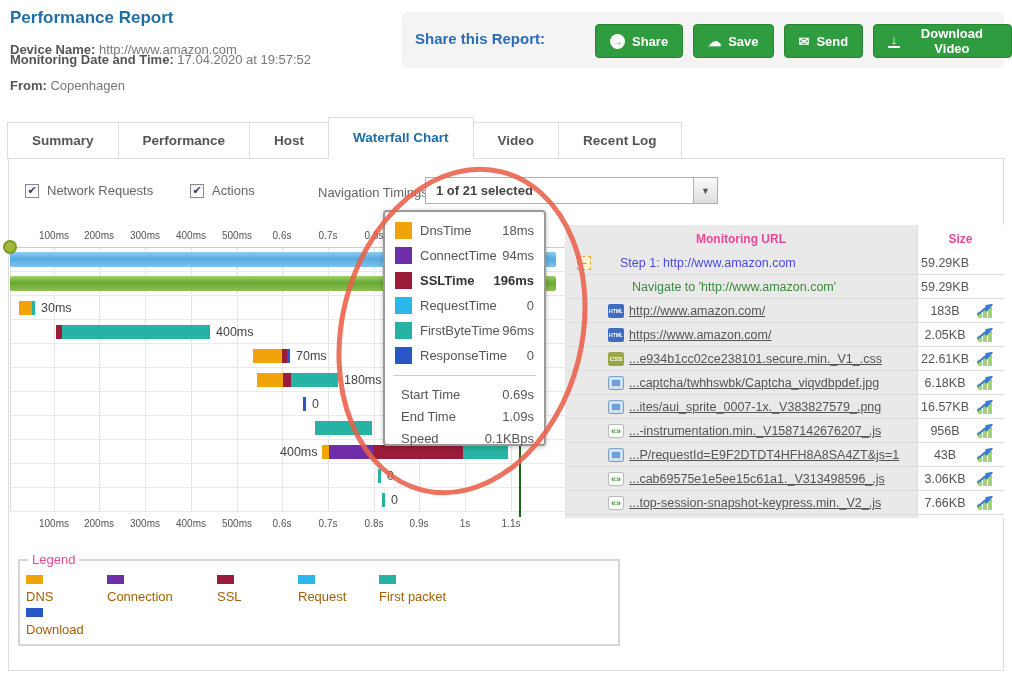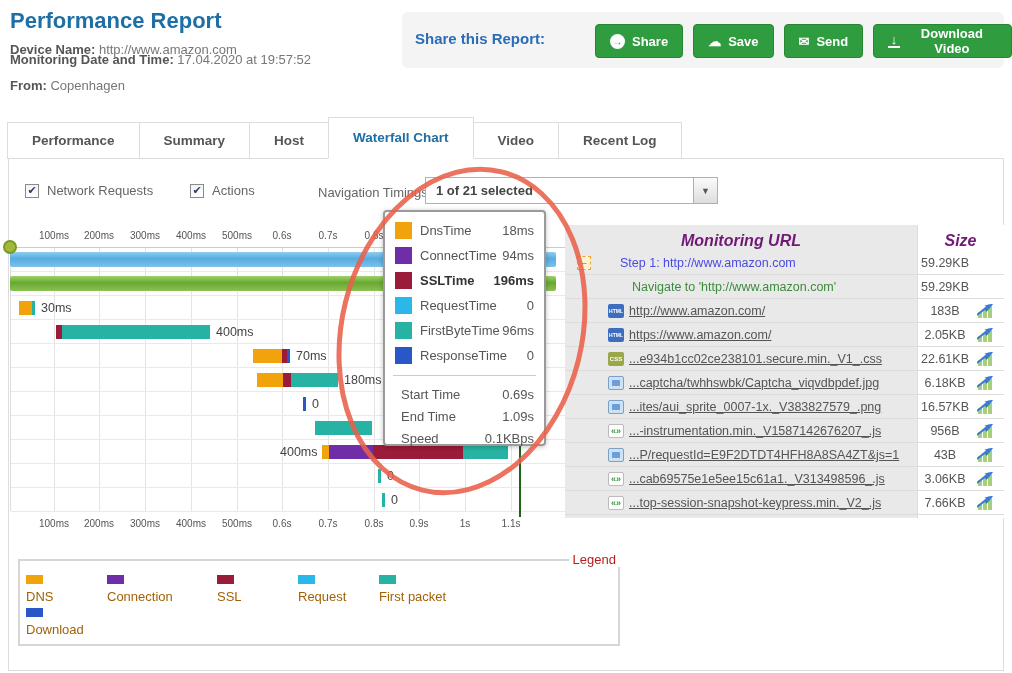--- a/index.html
+++ b/index.html
@@ -2,21 +2,21 @@
 <html><head>
 <meta charset="utf-8">
 <style>
   * { margin:0; padding:0; box-sizing:border-box; }
   body { background:#fff; font-family:"Liberation Sans", sans-serif; }
   .stage { position:relative; width:1012px; height:673px; background:#fff; overflow:hidden; }
 
   .abs { position:absolute; }
 
   
-  .page-title { left:10px; top:8px; font-size:22px; font-weight:bold; color:#1e6fa5; }
+  .page-title { left:10px; top:8px; font-size:17px; font-weight:bold; color:#1e6fa5; }
   .meta-line { left:10px; font-size:13px; color:#777; }
   .meta-line b { color:#555; }
 
   .share-panel { left:402px; top:12px; width:602px; height:56px; background:#f4f4f4; border-radius:6px; }
   .share-label { left:415px; top:30px; font-size:15px; font-weight:bold; color:#2a6cb5; }
   .share-buttons { left:595px; top:24px; height:34px; display:flex; gap:10px; }
   .gbtn { display:flex; align-items:center; gap:7px; background:#2f9d3f; color:#fff; border:1px solid #27862f;
           border-radius:4px; font-size:13px; font-weight:bold; padding:0 14px; height:34px; cursor:pointer;
           font-family:"Liberation Sans", sans-serif; }
   .bicon { display:inline-flex; align-items:center; justify-content:center; font-size:13px; }
@@ -50,21 +50,21 @@
   .bar-step { background:linear-gradient(to bottom,#8ecdf0 0%,#56ace0 45%,#7fc2ea 100%); }
   .bar-action { background:linear-gradient(to bottom,#9ed36a 0%,#67a832 45%,#8cc152 100%); }
   .seg { position:absolute; top:5px; height:14px; }
   .bar-time-label { position:absolute; top:0; line-height:24px; font-size:12.5px; color:#444; white-space:nowrap; }
   .marker-line { width:2px; background:#1a651a; }
   .handle { left:3px; top:240px; width:14px; height:14px; border-radius:50%; background:#a3b83a; border:2px solid #7a9a28; cursor:grab; }
 
   
   .panel { left:565px; top:225px; width:439px; height:293px; background:#e9e9e9; }
   .size-col { left:917px; top:225px; width:87px; height:293px; background:#fff; border-left:1px solid #ddd; }
-  .panel-header { font-size:16px; font-weight:bold; color:#701a75;font-style:italic; }
+  .panel-header { font-size:12px; font-weight:bold; color:#ec4899; }
   .prow { position:absolute; left:565px; width:439px; height:24px; border-bottom:1px solid #dcdcdc; font-size:12.5px; }
   .prow .cell-text { position:absolute; top:0; line-height:24px; white-space:nowrap; }
   .step-link { color:#4a4ae0; cursor:pointer; }
   .action-text { color:#3d8b3d; }
   .url-link { color:#555; text-decoration:underline; cursor:pointer; }
   .size-text { position:absolute; left:352px; width:56px; text-align:center; line-height:24px; color:#555; }
   .stats-icon { position:absolute; left:412px; top:5px; cursor:pointer; }
   .collapse-icon { position:absolute; left:12px; top:5px; width:14px; height:14px; border:1px dashed #e8a33d;
                    background:#fdf3d1; font-size:11px; line-height:12px; text-align:center; color:#b77; cursor:pointer; }
   .ficon { position:absolute; left:43px; top:5px; width:16px; height:14px; border-radius:2px; font-weight:bold;
@@ -81,21 +81,21 @@
   .tt-row { position:relative; height:25px; padding-left:10px; display:flex; align-items:center; }
   .tt-swatch { width:17px; height:17px; margin-right:8px; flex:none; }
   .tt-label { font-size:13px; color:#555; }
   .tt-value { position:absolute; right:10px; font-size:13px; color:#555; }
   .tt-row.bold .tt-label, .tt-row.bold .tt-value { font-weight:bold; color:#333; }
   .tt-divider { border-top:1px solid #ccc; margin:7px 8px; }
   .tt-frow { position:relative; height:22px; padding-left:16px; display:flex; align-items:center; }
 
   
   .legend-box { left:18px; top:552px; width:602px; height:94px; border:2px solid #d6d6d6; background:#fff; padding:4px 0 0 6px; }
-  .legend-box legend { font-size:13px; color:#b91c1c; padding:0 4px; margin-left:2px;text-align:right; }
+  .legend-box legend { font-size:13px; color:#ec4899; padding:0 4px; margin-left:2px; }
   .lg-row { display:flex; }
   .lg-item { width:81px; padding-top:4px; }
   .lg-item.wide { width:110px; }
   .lg-swatch { width:17px; height:9px; margin-bottom:5px; }
   .lg-label { font-size:13px; color:#a16207; white-space:nowrap; }
 
   .ellipse-overlay { left:0; top:0; width:1012px; height:673px; pointer-events:none; z-index:50; }
 </style>
 </head>
 <body>
@@ -131,22 +131,22 @@
         <span class="bicon">✉</span>
         <span>Send</span>
       </button>
       <button class="gbtn">
         <span class="bicon dl">↓</span>
         <span>Download Video</span>
       </button>
     </div>
 
   <div class="abs tabs" id="tabs">
+      <div class="tab">Summary</div>
       <div class="tab">Performance</div>
-      <div class="tab">Summary</div>
       <div class="tab">Host</div>
       <div class="tab active">Waterfall Chart</div>
       <div class="tab">Video</div>
       <div class="tab">Recent Log</div>
     </div>
   <div class="abs content-box"></div>
 
   <div class="abs" style="left:25px; top:183px; display:flex; gap:8px; align-items:center;">
     <span class="cb">✔</span>
     <span class="cb-label">Network Requests</span>

